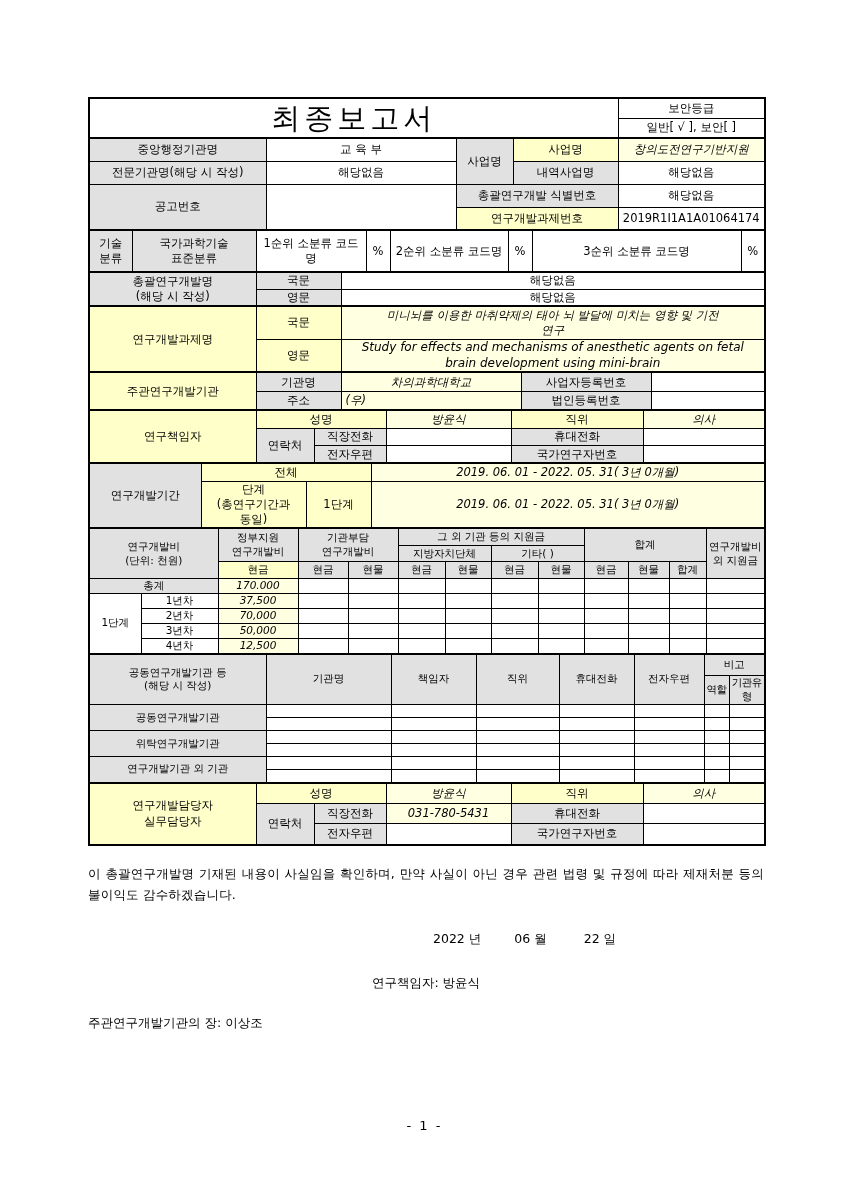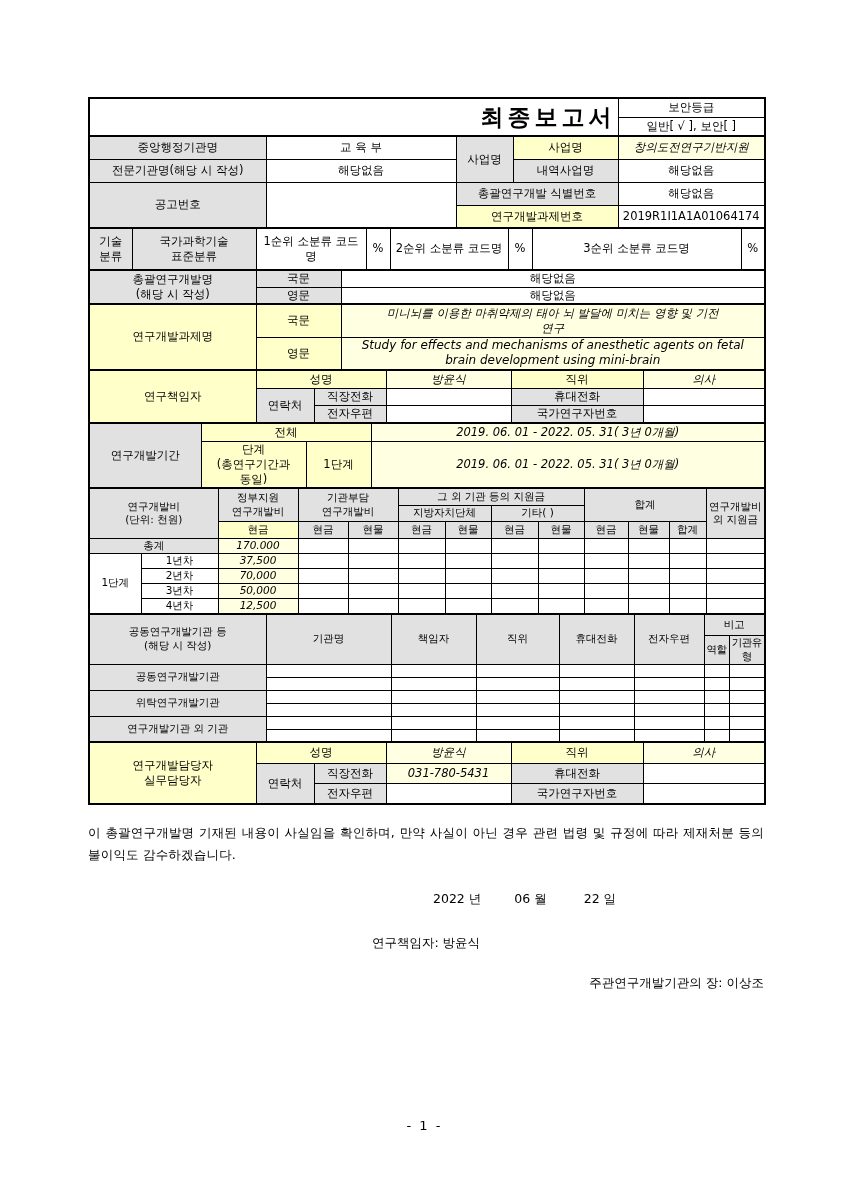--- a/index.html
+++ b/index.html
@@ -7,32 +7,32 @@
         font-family:"DejaVu Sans","Liberation Sans",sans-serif;color:#000;}
   .content{position:absolute;left:88px;top:97px;width:676px;}
   table{border-collapse:collapse;table-layout:fixed;width:676px;border:2px solid #000;}
   table.stack{margin-top:-2px;}
   td{border:1px solid #000;font-size:11.5px;text-align:center;vertical-align:middle;
      padding:0 2px;white-space:pre-line;line-height:1.32;overflow:hidden;}
   .g{background:#e1e1e1;}
   .yl{background:#ffffc9;}
   .yv{background:#ffffe2;font-style:italic;}
   .left{text-align:left;padding-left:4px;}
-  .title-cell{font-size:23px;font-weight:bold;letter-spacing:4px;text-align:right;}
+  .title-cell{font-size:29px;font-weight:normal;letter-spacing:4px;}
   .sec{font-size:11.5px;}
   .small td{font-size:10.5px;}
   .tiny{font-size:9px;letter-spacing:-0.5px;}
   .eng{font-size:12px;margin-left:36px;}
   .decl{margin-top:17px;font-size:12.5px;line-height:1.7;text-align:justify;
         word-break:keep-all;letter-spacing:0.2px;}
   .date-line{margin-top:26px;font-size:12.5px;padding-left:345px;}
   .date-line .dm{margin-left:33px;}
   .date-line .dd{margin-left:37px;}
   .sign{margin-top:27px;text-align:center;font-size:12.5px;}
-  .sign2{margin-top:23px;text-align:right;font-size:12.5px;}
+  .sign2{margin-top:23px;text-align:left;font-size:12.5px;}
   .pageno{position:absolute;left:0;top:1118px;width:849px;text-align:center;
           font-size:13px;letter-spacing:2px;}
 </style>
 </head>
 <body>
 
 <div class="page">
 <div class="content">
 
   <table>
@@ -147,20 +147,44 @@
 연구</td>
     </tr>
     <tr style="height:33px">
       <td class="yl">영문</td>
       <td class="yv eng">Study for effects and mechanisms of anesthetic agents on fetal
 brain development using mini-brain</td>
     </tr>
   </tbody>
       </table>
 
+  <table class="stack">
+    <colgroup>
+          <col style="width:167px">
+          <col style="width:85px">
+          <col style="width:180px">
+          <col style="width:130px">
+          <col style="width:114px">
+        </colgroup>
+    <tbody>
+          <tr style="height:19px">
+      <td class="yl" rowspan="2">주관연구개발기관</td>
+      <td class="g">기관명</td>
+      <td class="yv">차의과학대학교</td>
+      <td class="g">사업자등록번호</td>
+      <td></td>
+    </tr>
+    <tr style="height:19px">
+      <td class="g">주소</td>
+      <td class="yv left">(우)</td>
+      <td class="g">법인등록번호</td>
+      <td></td>
+    </tr>
+  </tbody>
+      </table>
 
   <table class="stack">
     <colgroup>
           <col style="width:167px">
           <col style="width:58px">
           <col style="width:72px">
           <col style="width:125px">
           <col style="width:132px">
           <col style="width:122px">
         </colgroup>

